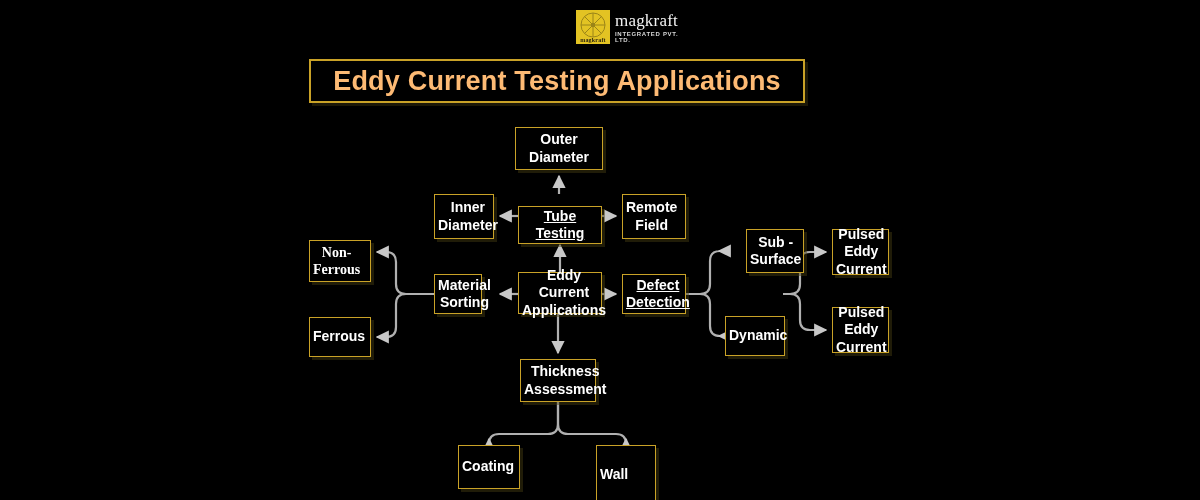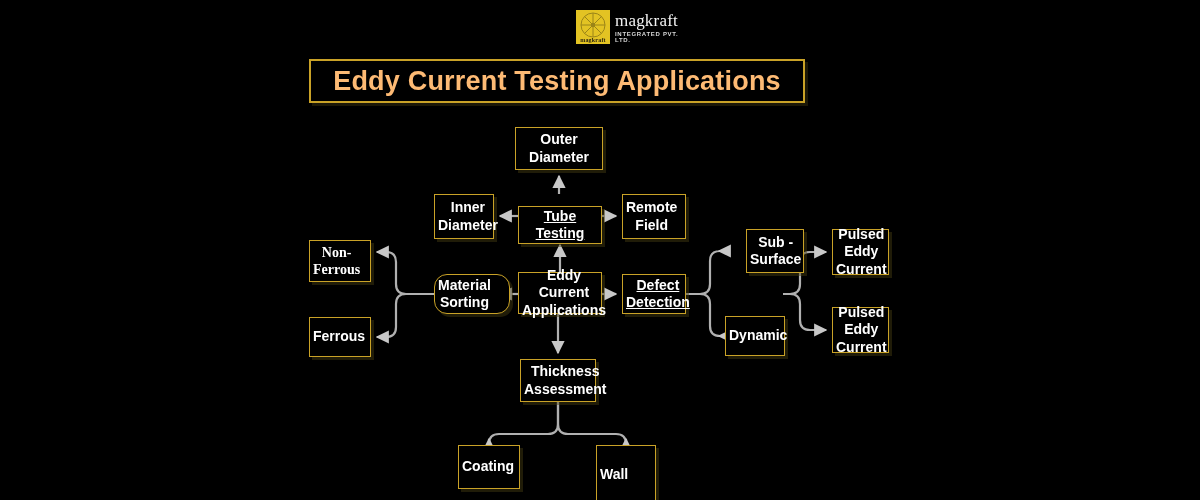--- a/index.html
+++ b/index.html
@@ -194,21 +194,21 @@
     <span class="label">Remote
 Field</span>
   </div>
   <div class="node" style="left:309px; top:240px; width:62px; height:42px;font-family:Liberation Serif, serif;">
     <span class="label">Non-
 Ferrous</span>
   </div>
   <div class="node" style="left:309px; top:317px; width:62px; height:40px;">
     <span class="label">Ferrous</span>
   </div>
-  <div class="node" style="left:434px; top:274px; width:76px; height:40px;border-radius:13px;">
+  <div class="node" style="left:434px; top:274px; width:48px; height:40px;">
     <span class="label">Material
 Sorting</span>
   </div>
   <div class="node" style="left:518px; top:272px; width:84px; height:42px;">
     <span class="label">Eddy Current
 Applications</span>
   </div>
   <div class="node" style="left:622px; top:274px; width:64px; height:40px;text-decoration:underline;">
     <span class="label">Defect
 Detection</span>

